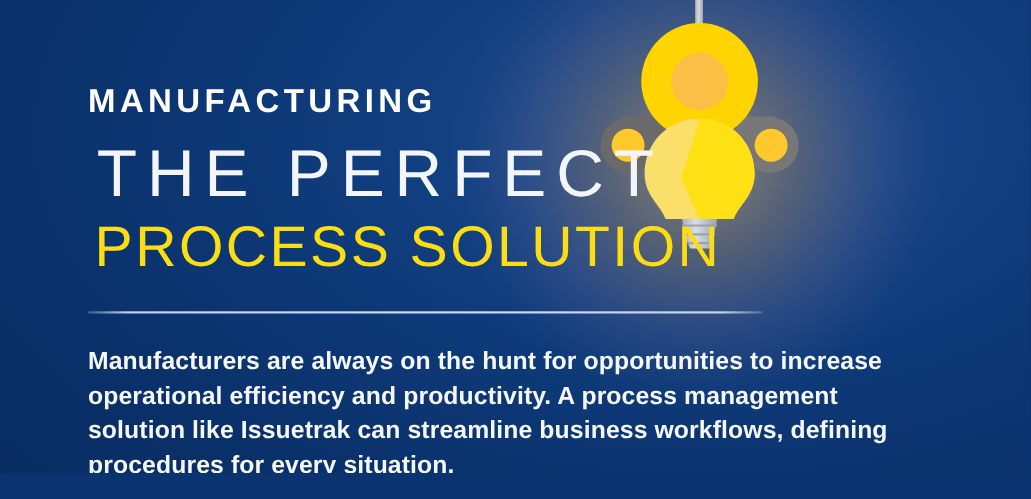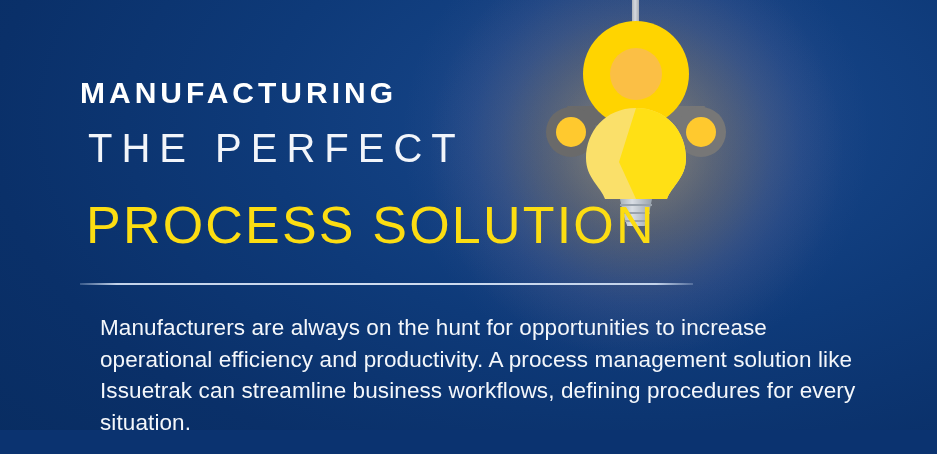--- a/index.html
+++ b/index.html
@@ -48,21 +48,21 @@
     font-size:30px;
     font-weight:bold;
     letter-spacing:4.0px;
     line-height:1;
     white-space:nowrap;
   }
 
   .headline-thin {
     position:absolute; left:8px; top:128px;
     color:#f2f5fa;
-    font-size:40px;
+    font-size:60px;
     font-weight:300;
     letter-spacing:9px;
     line-height:1;
     white-space:nowrap;
   }
 
   .headline-bold {
     position:absolute; left:6px; top:199px;
     color:#fcdd12;
     font-size:52px;
@@ -76,24 +76,23 @@
     position:absolute; left:0px; top:283px;
     width:613px; height:2px;
     background:linear-gradient(to right, rgba(197,213,237,0.25) 0%, #c3d3ea 6%, #cfdcef 50%, #c3d3ea 94%, rgba(197,213,237,0.25) 100%);
   }
 
   .body-copy {
     position:absolute; left:0px; top:312px;
     width:770px;
     color:#f4f7fb;
     font-size:22.5px;
-    font-weight:400;
+    font-weight:700;
     line-height:31.5px;
     letter-spacing:0.1px;
-    margin-left:20px;
   }
 
   
   .fold-bar {
     position:absolute;
     left:387px; top:444px;
     width:9px; height:12px;
     background:#b9bcc2;
   }
   .fold-blob {

